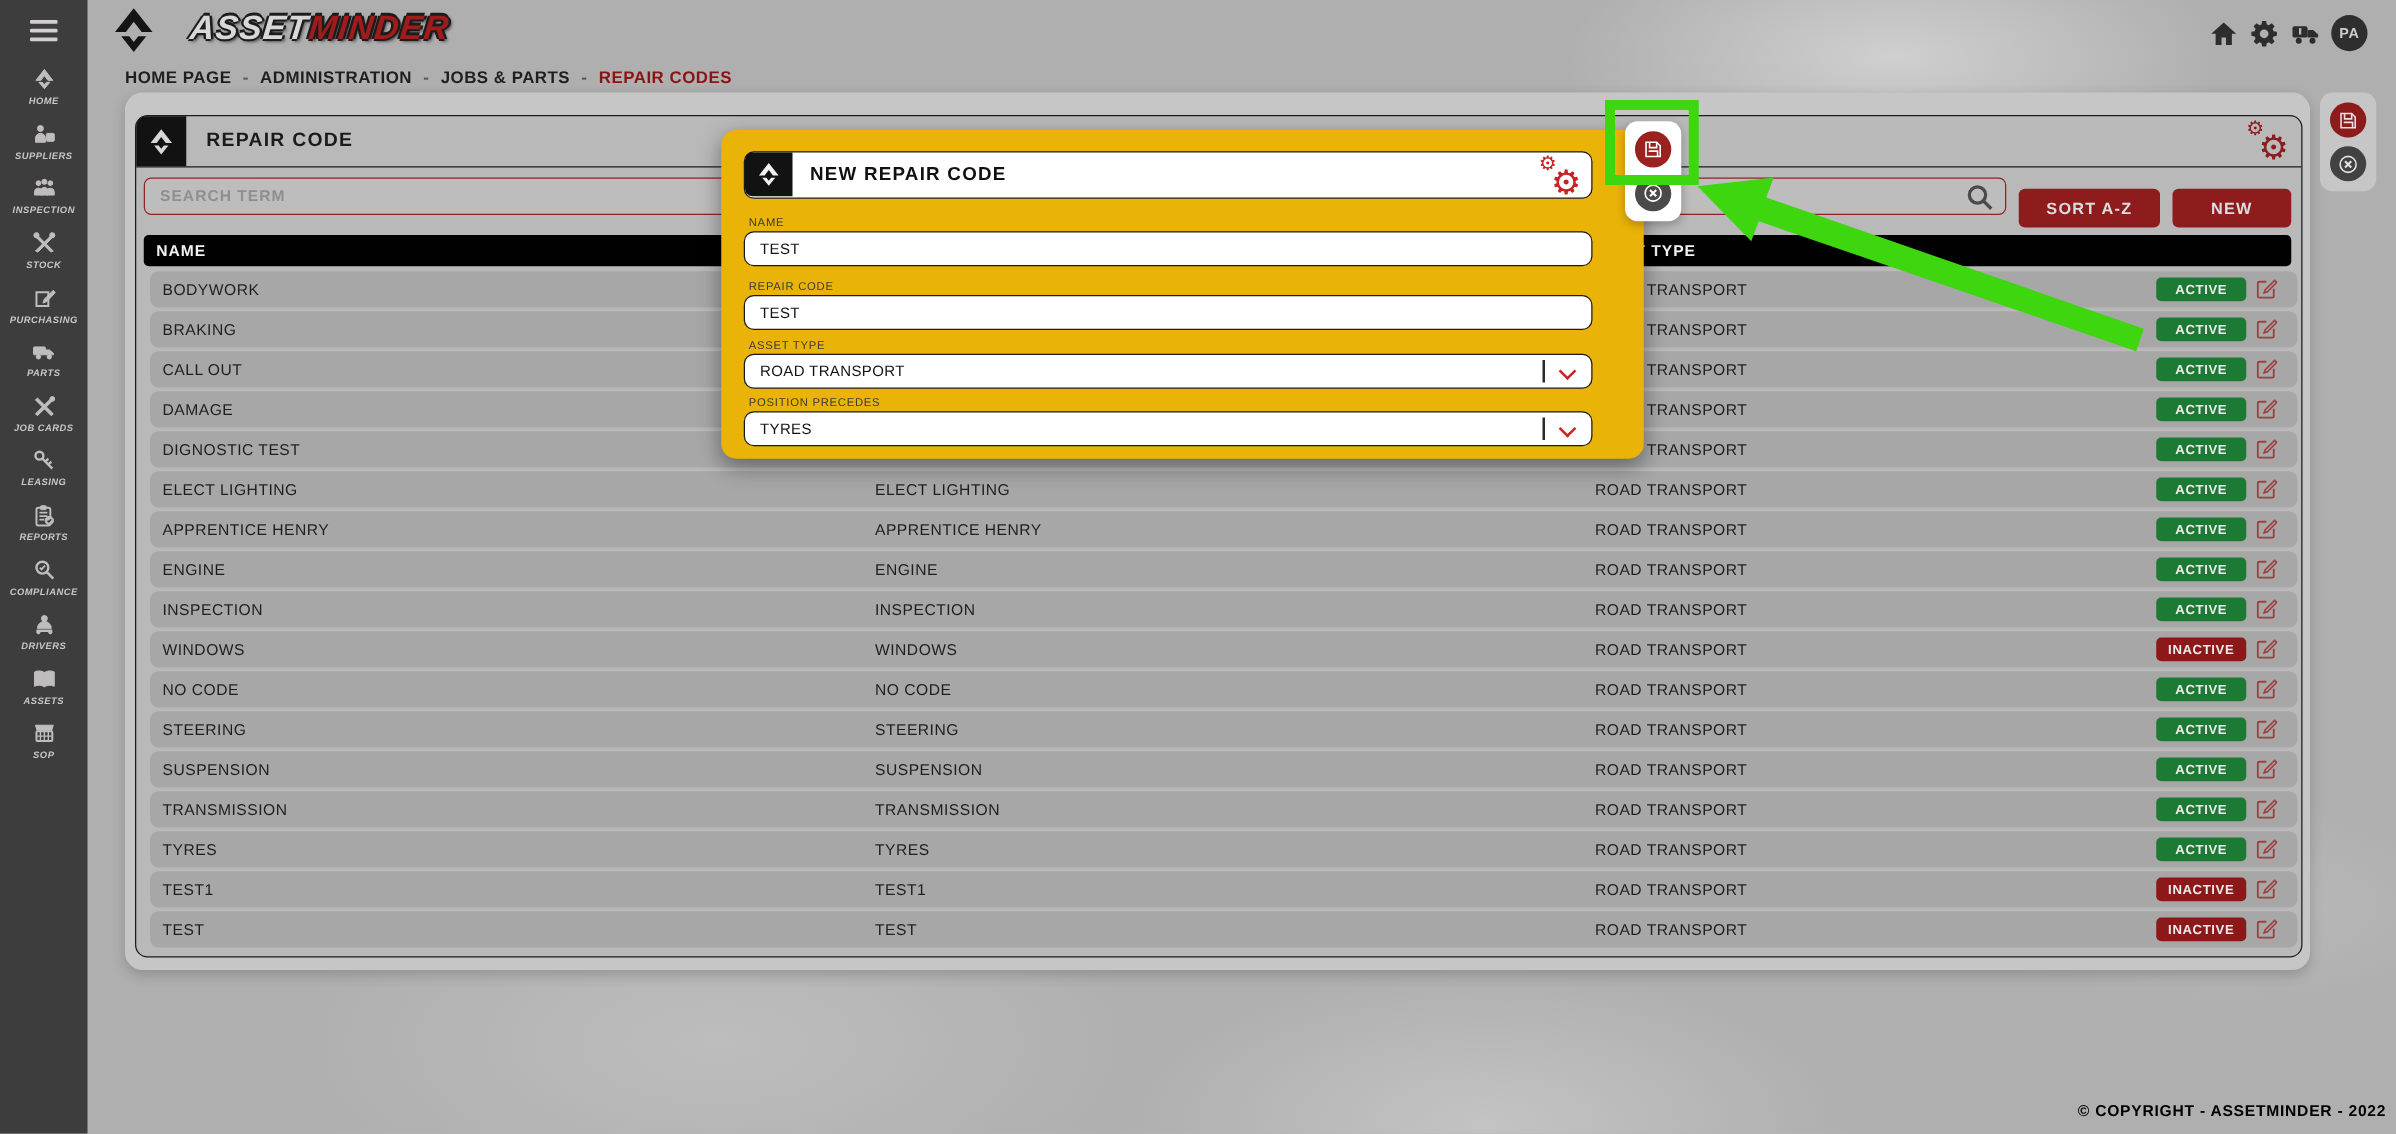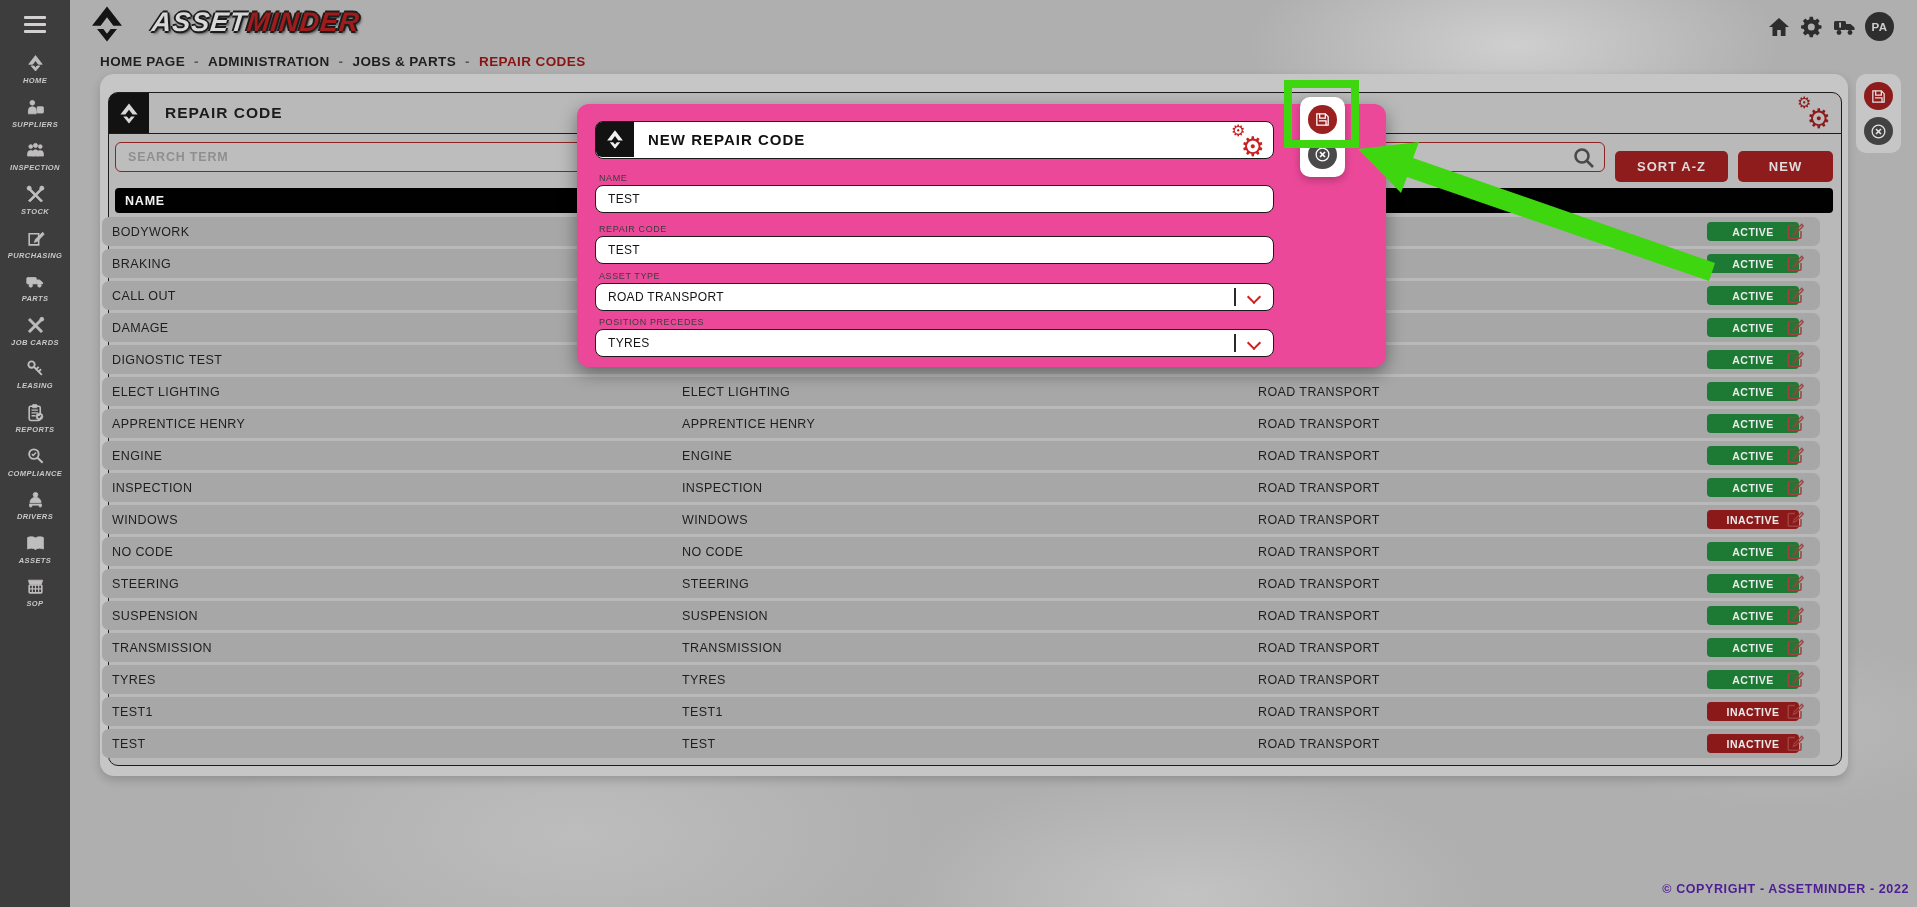--- a/index.html
+++ b/index.html
@@ -61,59 +61,59 @@
     font-size:12.5px;font-weight:700;letter-spacing:.8px;color:#2a2a2a;padding:0 40px 0 12px;box-sizing:border-box;outline:none;}
   .search-input::placeholder{color:#8f8f8f;}
   .search-mag{left:1572px;top:146px;z-index:3;width:24px;height:24px;cursor:pointer;}
   .btn{z-index:3;background:#8e1c1c;border:none;border-radius:5px;color:#dedcdc;font-family:"Liberation Sans",sans-serif;
     font-size:13px;font-weight:700;letter-spacing:1px;cursor:pointer;display:flex;align-items:center;justify-content:center;margin-top:10px;}
   .btn-sort{left:1615px;top:141px;width:113px;height:31px;}
   .btn-new{left:1738px;top:141px;width:95px;height:31px;}
 
   .thead{left:115px;top:188px;width:1718px;height:25px;background:#010101;border-radius:4px;z-index:3;}
   .thead span{position:absolute;top:6px;font-size:12.5px;font-weight:700;letter-spacing:.8px;color:#f2f2f2;}
-  .rows{left:102px;top:217px;width:1718px;z-index:3;}
+  .rows{left:120px;top:217px;width:1718px;z-index:3;}
   .trow{position:relative;width:1718px;height:29px;background:#a7a7a7;border-radius:7px;margin-bottom:3px;}
   .trow span.c{position:absolute;top:8px;font-size:12.5px;letter-spacing:.4px;color:#1e1e1e;}
   .col-name{left:10px;} .col-code{left:580px;} .col-asset{left:1156px;}
-  .badge{position:absolute;left:1605px;top:5px;width:92px;height:19px;border-radius:4px;display:flex;align-items:center;justify-content:center;
+  .badge{position:absolute;left:1605px;top:5px;width:72px;height:19px;border-radius:4px;display:flex;align-items:center;justify-content:center;
     font-size:10.5px;font-weight:700;letter-spacing:.5px;color:#eceaea;}
   .badge.active{background:#1d7a34;}
   .badge.inactive{background:#8c1919;}
   .edit{position:absolute;left:1684px;top:5px;width:18px;height:18px;cursor:pointer;}
 
   
   .fab-strip{z-index:3;background:#c6c6c6;border-radius:10px;width:45px;display:flex;flex-direction:column;align-items:center;gap:7px;padding:8px 0;box-sizing:border-box;}
   .fab-strip.page{left:1856px;top:74px;height:79px;}
   .fab{width:29px;height:29px;border-radius:50%;display:flex;align-items:center;justify-content:center;cursor:pointer;}
   .fab.save{background:#8e1b1b;} .fab.close{background:#434242;}
   .fab svg{width:17px;height:17px;}
 
   
-  .modal{left:577px;top:104px;width:809px;height:263px;background:#ec4899;border-radius:12px;z-index:20;
+  .modal{left:577px;top:104px;width:738px;height:263px;background:#eab308;border-radius:12px;z-index:20;
     box-shadow:0 6px 18px rgba(0,0,0,.4);}
   .m-header{position:absolute;left:18px;top:17px;width:679px;height:38px;border:1.7px solid #1a1a1a;border-radius:8px;box-sizing:border-box;background:#fff;}
   .m-logo{position:absolute;left:0;top:0;width:38px;height:34.6px;background:#121212;border-radius:6px 0 0 6px;display:flex;align-items:center;justify-content:center;}
   .m-logo svg{width:24px;height:21px;fill:#f2f0f0;}
   .m-title{position:absolute;left:52px;top:9px;font-size:15px;font-weight:700;letter-spacing:1px;color:#111;}
   .m-label{position:absolute;left:22px;font-size:9px;letter-spacing:.6px;color:#3b3b3b;}
   .m-input{position:absolute;left:18px;width:679px;height:28px;border:1.6px solid #1a1a1a;border-radius:8px;box-sizing:border-box;background:#fff;
     font-family:"Liberation Sans",sans-serif;font-size:12px;letter-spacing:.3px;color:#141414;padding:0 12px;outline:none;}
   .m-select{position:absolute;left:18px;width:679px;height:28px;border:1.6px solid #1a1a1a;border-radius:8px;box-sizing:border-box;background:#fff;
     display:flex;align-items:center;font-size:12px;letter-spacing:.3px;color:#141414;padding:0 12px;cursor:pointer;}
   .m-select .divider{position:absolute;right:37px;top:4px;bottom:4px;width:1.6px;background:#2a2a2a;}
   .m-select .chev{position:absolute;right:14px;top:8px;width:8px;height:8px;border-right:2.4px solid #cf1f1f;border-bottom:2.4px solid #cf1f1f;transform:rotate(45deg);}
   .fab-strip.modal-fabs{left:1300px;top:97px;height:80px;background:#ffffff;z-index:21;box-shadow:0 3px 8px rgba(0,0,0,.25);}
   .fab.save.bright{background:#9b2121;} .fab.close.bright{background:#4a4a4a;}
 
   
   .annot{left:0;top:0;width:1917px;height:907px;z-index:40;pointer-events:none;}
 
   
-  .copyright{right:8px;top:882px;z-index:4;font-size:12.5px;font-weight:700;letter-spacing:.6px;color:#4c1d95;}
+  .copyright{right:8px;top:882px;z-index:4;font-size:12.5px;font-weight:700;letter-spacing:.6px;color:#000000;}
 </style>
 </head>
 <body>
 
 <div class="abs sidebar">
   <div class="abs hamburger">
       <i></i>
       <i></i>
       <i></i>
     </div>

